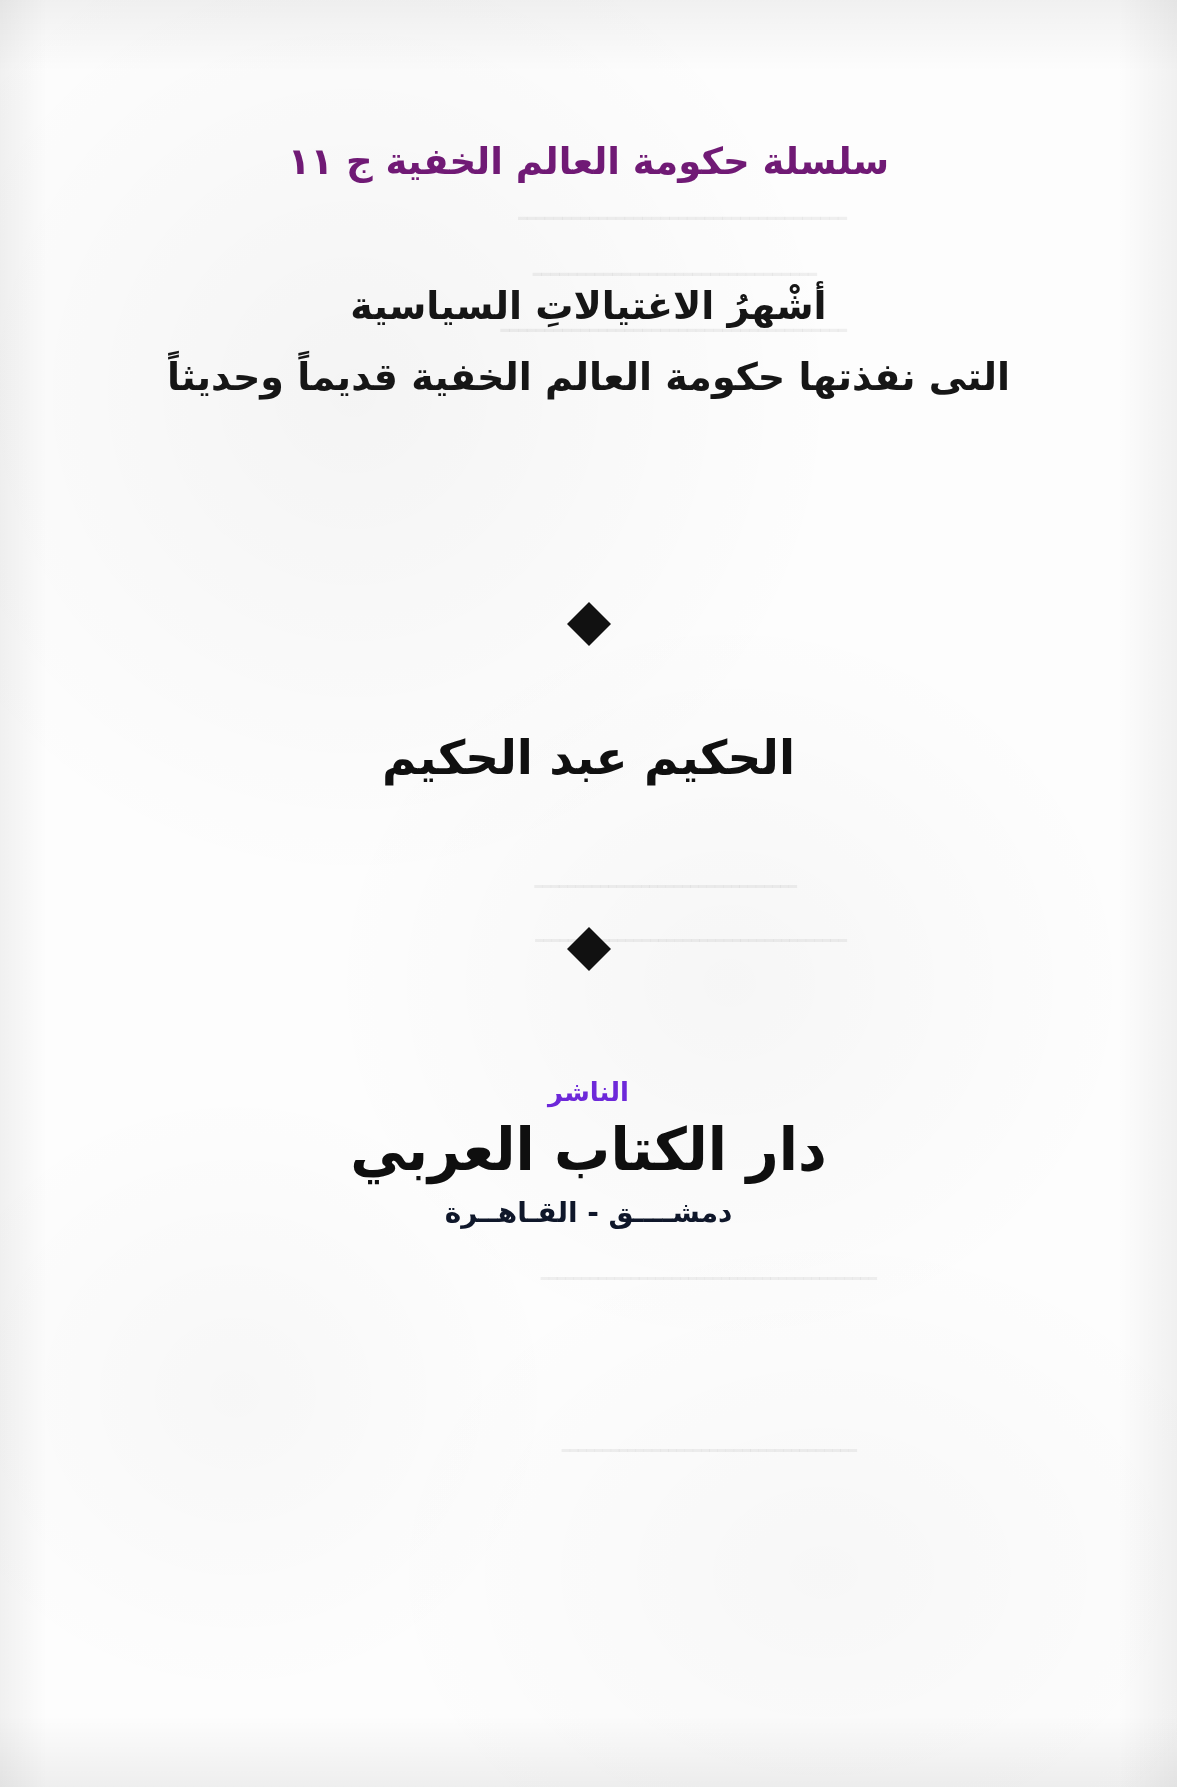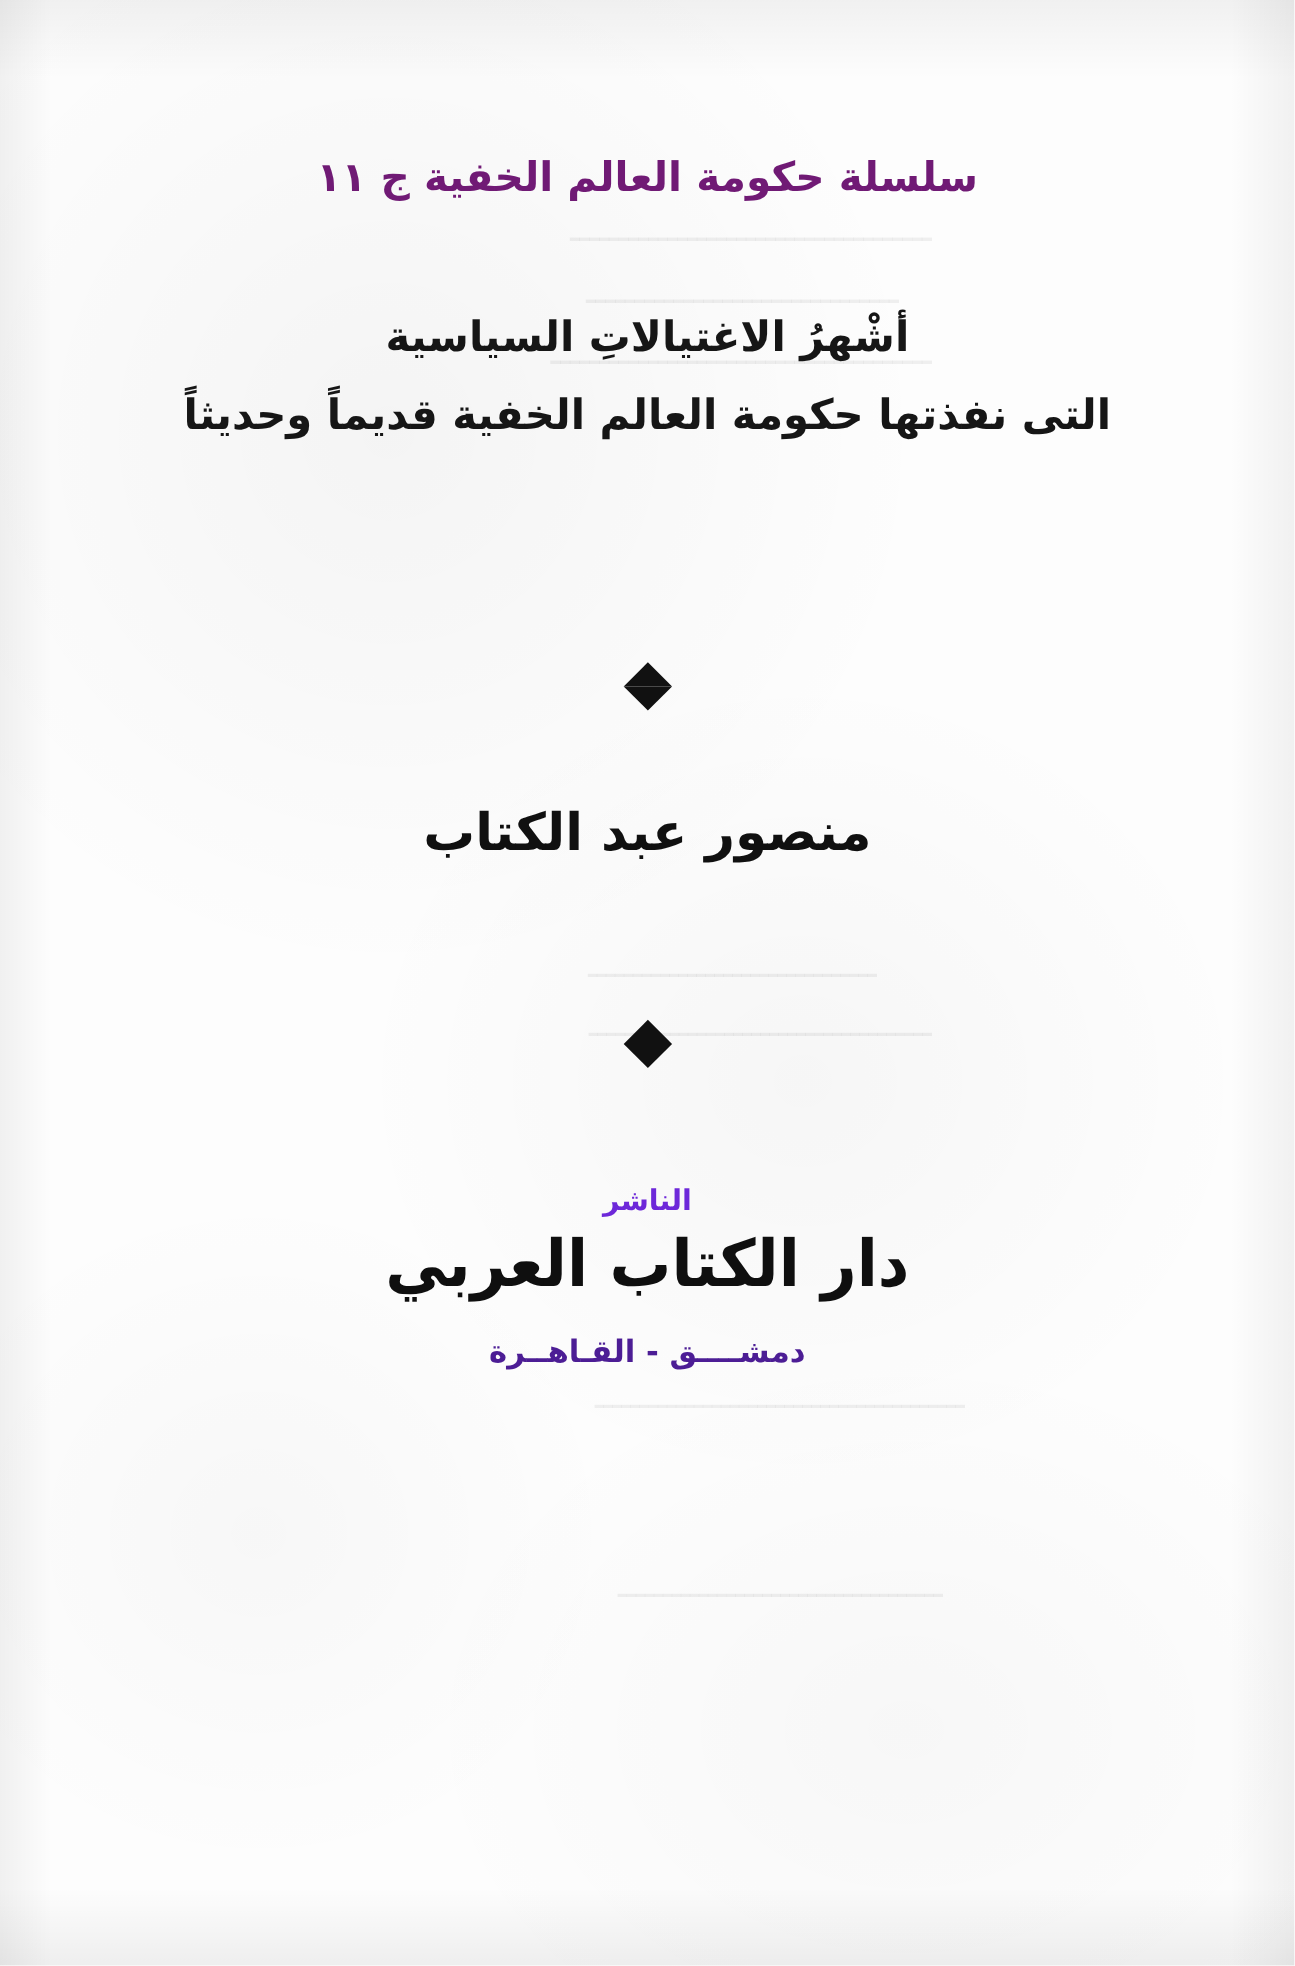--- a/index.html
+++ b/index.html
@@ -107,24 +107,24 @@
   }
   .publisher-name {
     margin-top: 10px;
     font-size: 56px;
     font-weight: 700;
     color: #0f0f0f;
     letter-spacing: -2px;
     transform: scaleY(1.05);
   }
   .publisher-city {
-    margin-top: 30px;
+    margin-top: 14px;
     font-size: 28px;
     font-weight: 700;
-    color: #4c1d95;
+    color: #0f172a;
     letter-spacing: 3px;
   }
   
   .ghost {
     position: absolute;
     z-index: 1;
     color: rgba(0,0,0,0.055);
     font-weight: 700;
     white-space: nowrap;
     pointer-events: none;
@@ -151,21 +151,21 @@
     <div class="series-line">سلسلة حكومة العالم الخفية ج ١١</div>
 
 
     <div class="subtitle">
       <div>أشْهرُ الاغتيالاتِ السياسية</div>
       <div>التى نفذتها حكومة العالم الخفية قديماً وحديثاً</div>
     </div>
 
     <div class="diamond diamond-1"></div>
 
-    <div class="author">منصور عبد الكتاب</div>
+    <div class="author">الحكيم عبد الحكيم</div>
 
     <div class="diamond diamond-2"></div>
 
     <div class="publisher-block">
       <div class="publisher-label">الناشر</div>
       <div class="publisher-name">دار الكتاب العربي</div>
       <div class="publisher-city">دمشــــق - القـاهــرة</div>
     </div>
 
   </div>

